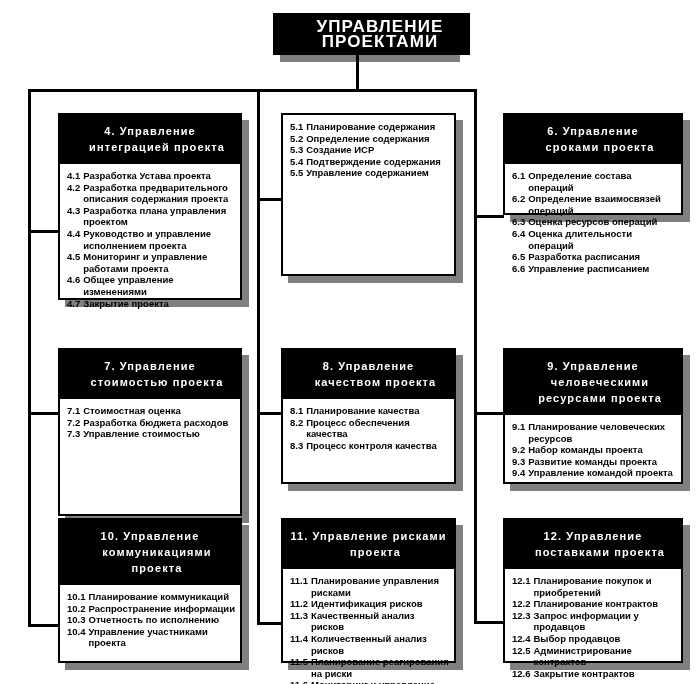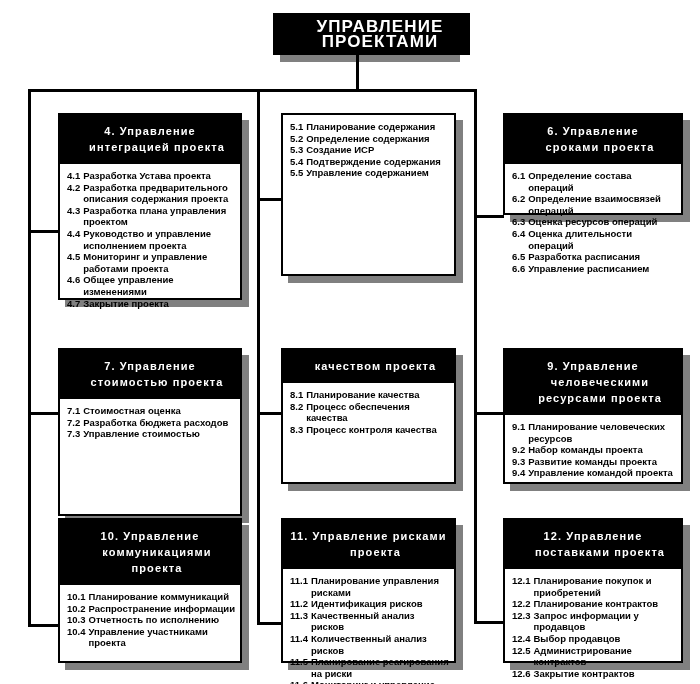--- a/index.html
+++ b/index.html
@@ -250,20 +250,21 @@
             <span class="txt"><span>Управление стоимостью</span></span>
           </div>
       </div>
     </div>
   </div>
 
   <div class="node" style="left:281px;top:348px;width:175px;height:136px;">
     <div class="node-shadow"></div>
     <div class="node-inner">
       <div class="node-header">
+        <span class="hl">8. Управление</span>
         <span class="hl indent">качеством проекта</span>
       </div>
       <div class="node-body">
         <div class="item">
             <span class="num">8.1</span>
             <span class="txt"><span>Планирование качества</span></span>
           </div>
         <div class="item">
             <span class="num">8.2</span>
             <span class="txt"><span>Процесс обеспечения качества</span></span>

